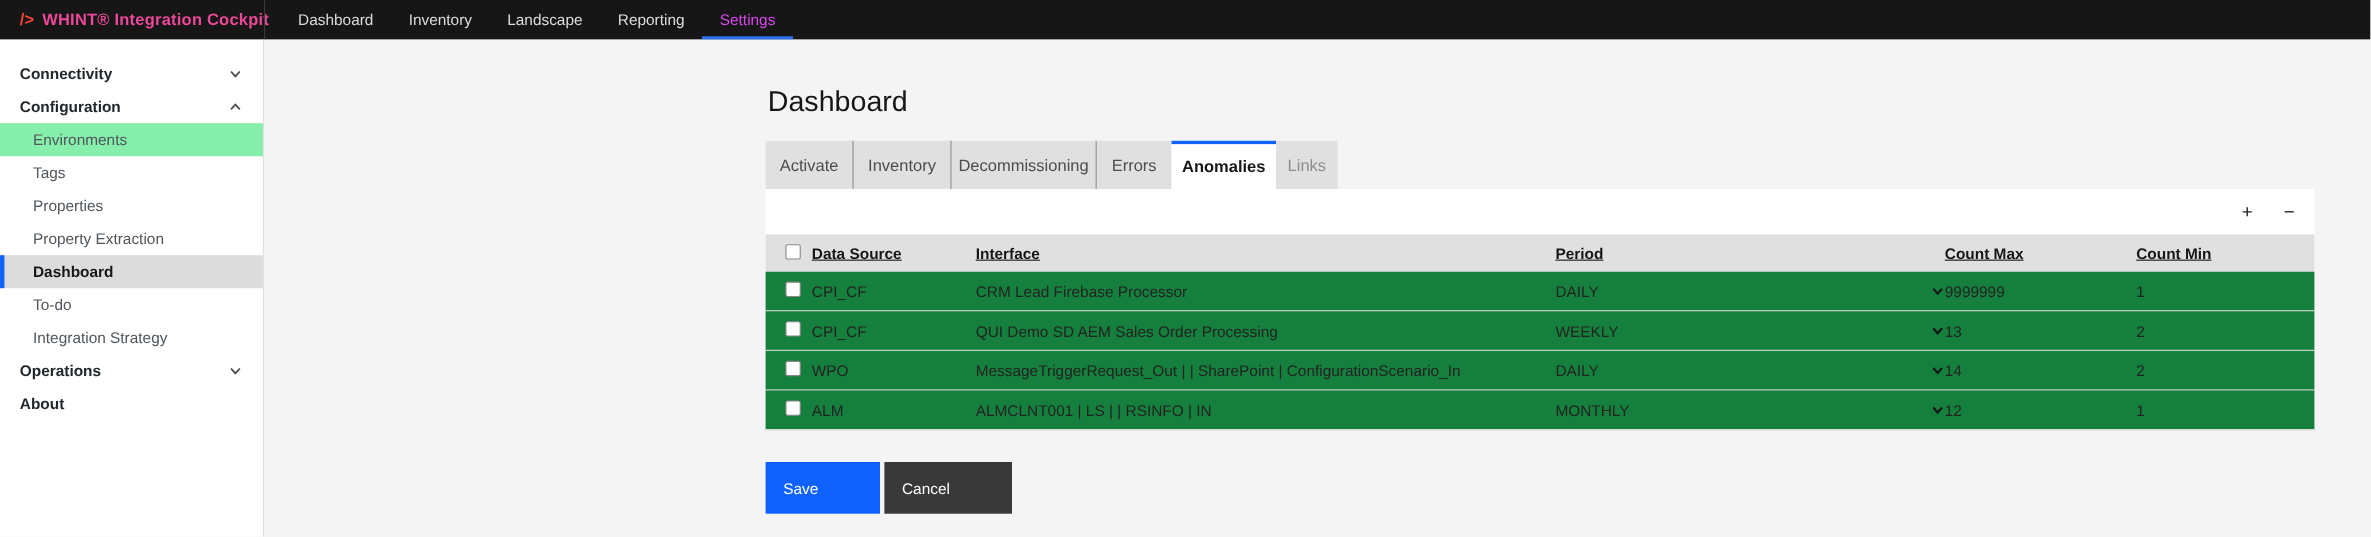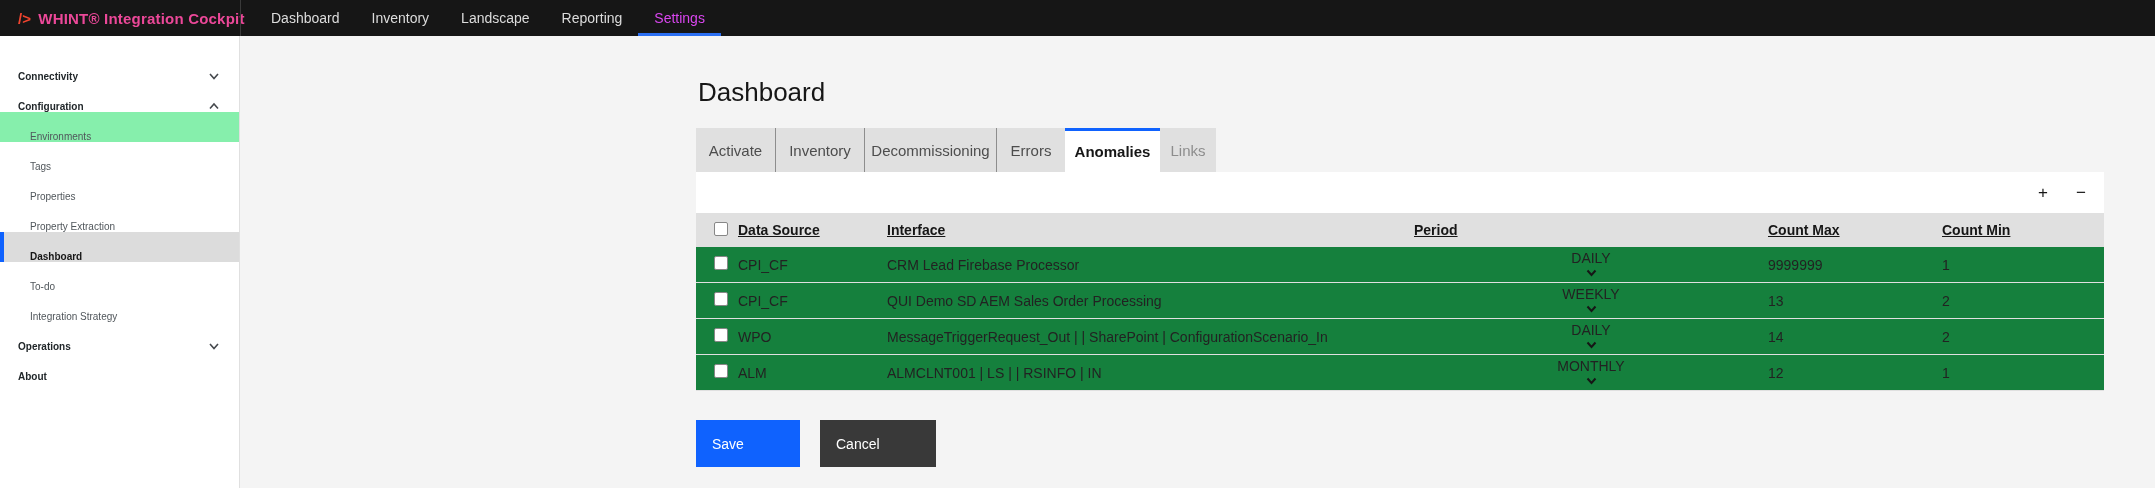--- a/index.html
+++ b/index.html
@@ -13,22 +13,22 @@
   .logo-prefix { color:#f0442e; }
   .logo-text { color:#ec4899; }
   .topbar-divider { position:absolute; left:240px; top:0; bottom:0; width:1px; background:#3a3a3a; }
   .topnav { position:absolute; left:255px; top:0; height:36px; display:flex; }
   .topnav-item { height:36px; line-height:36px; padding:0 16px; font-size:14px; color:#dcdcdc; cursor:pointer; }
   .topnav-item.active { color:#d946ef; box-shadow: inset 0 -3px 0 #2b6ff2; }
 
   
   .sidebar { position:absolute; left:0; top:36px; width:240px; bottom:0; background:#ffffff;
              border-right:1px solid #e0e0e0; padding-top:16px; }
-  .side-item { height:30px; display:flex; align-items:flex-end; justify-content:space-between;
-               padding:0 19px 0 18px; font-size:10px; cursor:pointer; }
+  .side-item { height:30px; display:flex; align-items:center; justify-content:space-between;
+               padding:0 19px 0 18px; font-size:14px; cursor:pointer; }
   .side-item.section { font-weight:700; color:#21272a; }
   .side-item.sub { padding-left:30px; font-weight:400; color:#50565b; }
   .side-item.sub.hl { background:#86efac; }
   .side-item.sub.selected { background:#dcdcdc; color:#161616; font-weight:700;
                             padding-left:26px; border-left:4px solid #0f62fe; }
   .chev { width:12px; height:12px; flex:none; }
   .chev polyline { fill:none; stroke:#45494d; stroke-width:1.6; }
 
   
   .main { position:absolute; left:240px; top:36px; right:0; bottom:0; background:#f4f4f4; }
@@ -50,26 +50,26 @@
   .panel-toolbar { height:41px; display:flex; align-items:center; justify-content:flex-end;
                    gap:16px; padding-right:12px; background:#ffffff; }
   .icon-btn { width:22px; height:22px; border:none; background:transparent; font-size:17px;
               line-height:1; color:#161616; cursor:pointer; font-family:inherit; }
   .grid-row { display:grid; grid-template-columns:42px 149px 527px 354px 174px 1fr; align-items:center; }
   .thead { height:34px; background:#e0e0e0; font-size:14px; font-weight:700; color:#161616;text-decoration:underline; }
   .trow { height:36px; background:#15803d; border-bottom:1px solid #e0e0e0; font-size:14px; color:#222222; }
   .checkbox { display:inline-block; width:14px; height:14px; margin-left:18px;
               border:1px solid #878787; border-radius:2px; background:#ffffff; cursor:pointer; }
   .col-period { display:flex; align-items:center; justify-content:space-between;
-                cursor:pointer;flex-direction:column; }
+                cursor:pointer; }
   .sel-chev { width:13px; height:13px; flex:none; }
   .sel-chev polyline { fill:none; stroke:#161616; stroke-width:2; }
 
   
-  .actions { position:absolute; left:456px; top:384px; display:flex; gap:20px; }
+  .actions { position:absolute; left:456px; top:384px; display:flex; gap:4px; }
   .btn { height:47px; border:none; display:flex; align-items:center; padding-left:16px;
          font-size:14px; color:#ffffff; cursor:pointer; font-family:inherit; }
   .btn-primary { width:104px; background:#0f62fe; }
   .btn-secondary { width:116px; background:#393939; }
 </style>
 </head>
 <body>
 
 <div class="topbar">
   <div class="logo">

